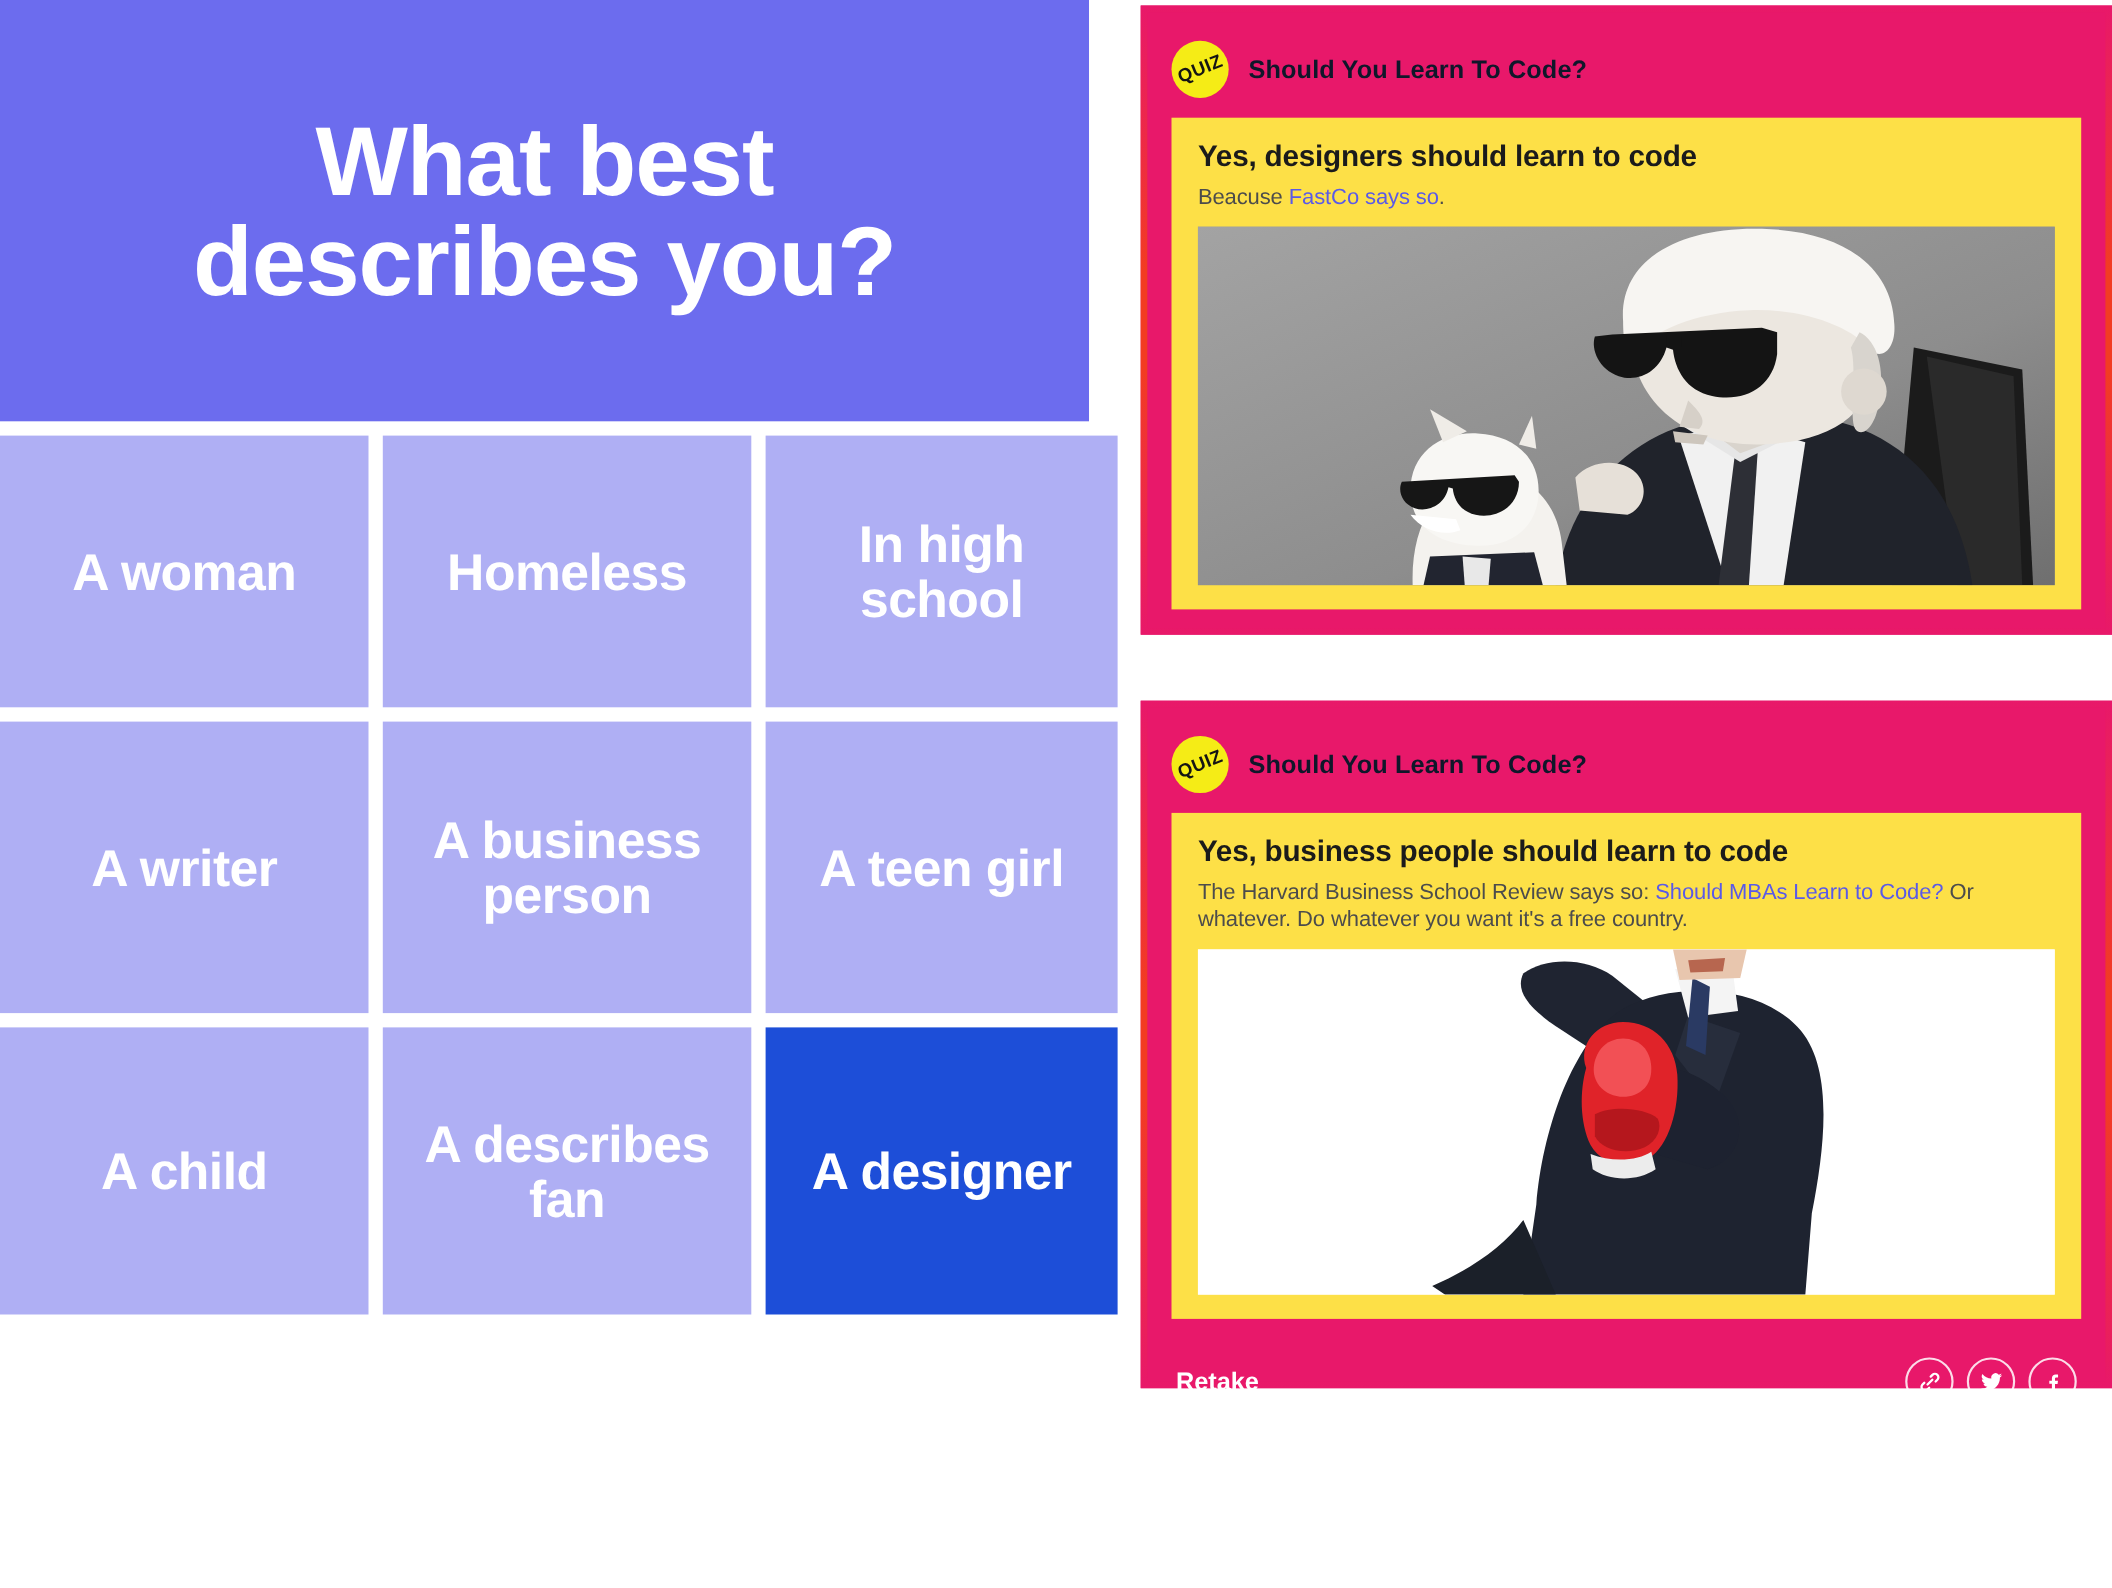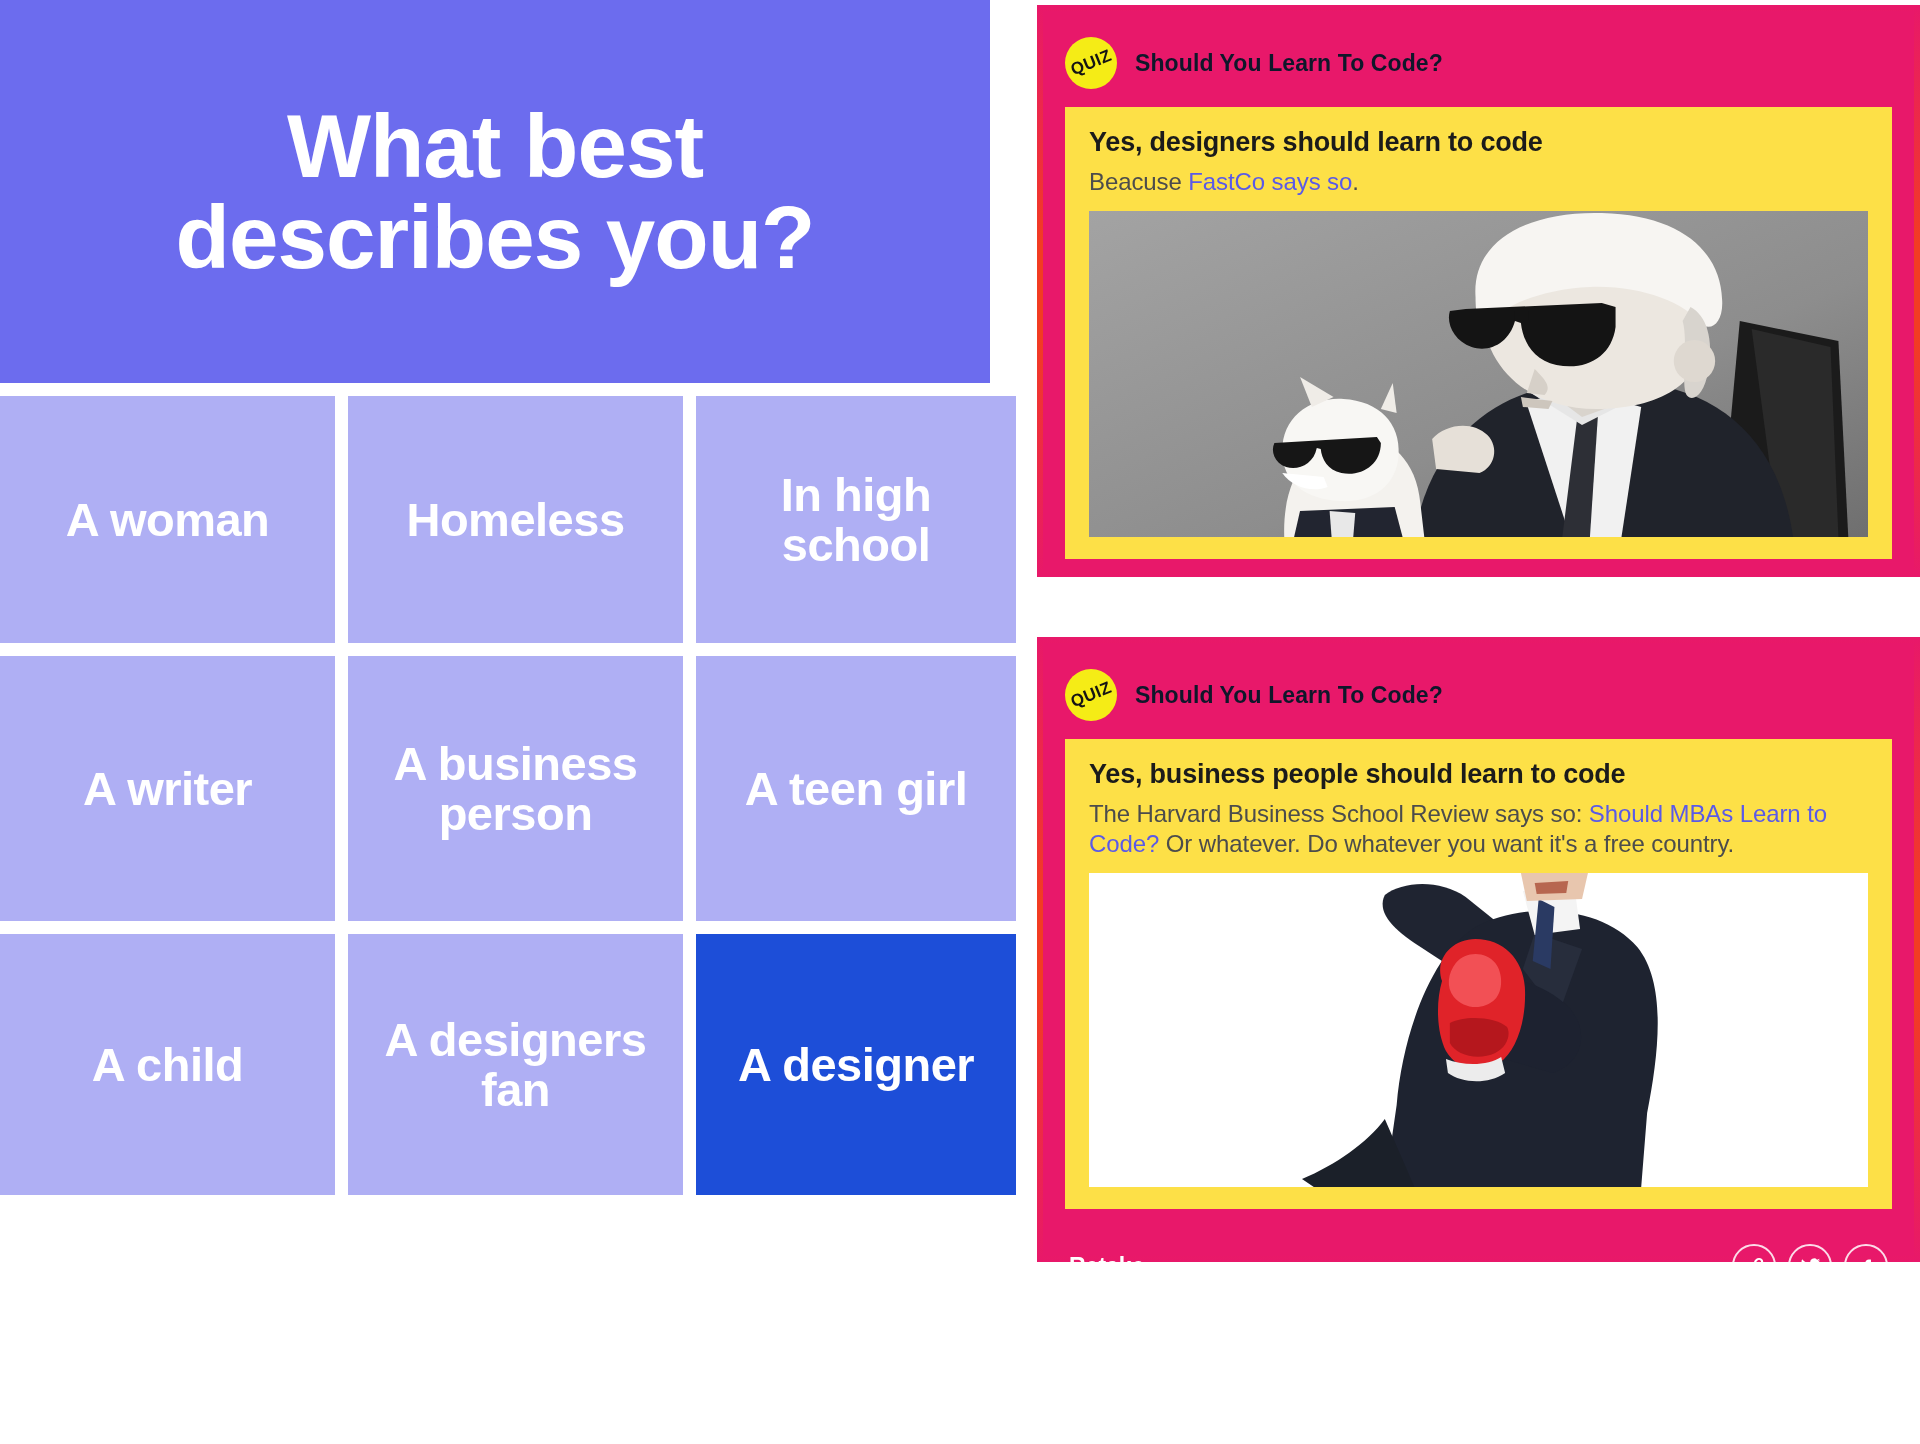--- a/index.html
+++ b/index.html
@@ -95,21 +95,21 @@
     background:#fde047;
     margin-top:14px;
     box-sizing:border-box;
     padding:20px 24px 22px 24px;
   }
   .result-headline{
     color:#1b1b1b;font-size:27px;font-weight:700;margin:0 0 9px 0;
     letter-spacing:-0.2px;
   }
   .result-sub{
-    color:#4c4c4c;font-size:24px;line-height:1.25;margin:0;
+    color:#4c4c4c;font-size:20px;line-height:1.25;margin:0;
     letter-spacing:-0.1px;
   }
   .result-sub .link{ color:#5a5ae8; }
   .result-image{
     margin-top:14px;width:100%;
     position:relative;overflow:hidden;
   }
   
   .photo-lagerfeld{
     height:326px;
@@ -178,21 +178,21 @@
 
       <div class="answer-cell">
         <span class="answer-label">A teen girl</span>
       </div>
 
       <div class="answer-cell">
         <span class="answer-label">A child</span>
       </div>
 
       <div class="answer-cell">
-        <span class="answer-label">A designers
+        <span class="answer-label">A describes
 fan</span>
       </div>
 
       <div class="answer-cell selected">
         <span class="answer-label">A designer</span>
       </div>
 
     </div>
   </div>
 

